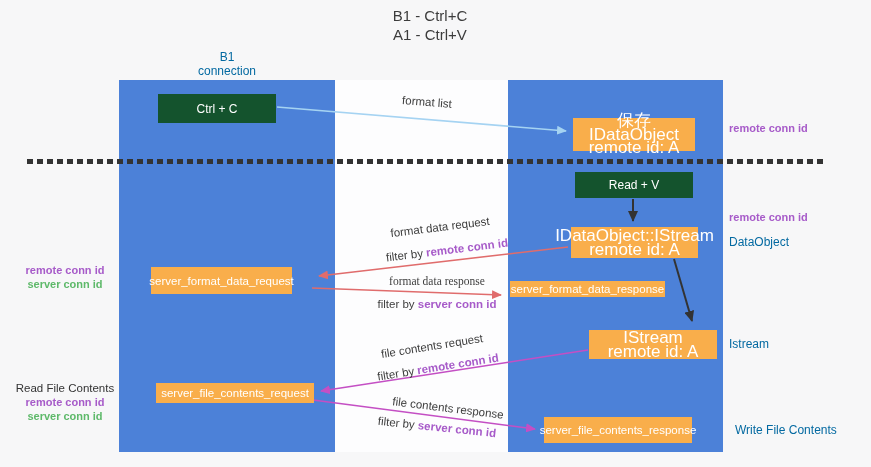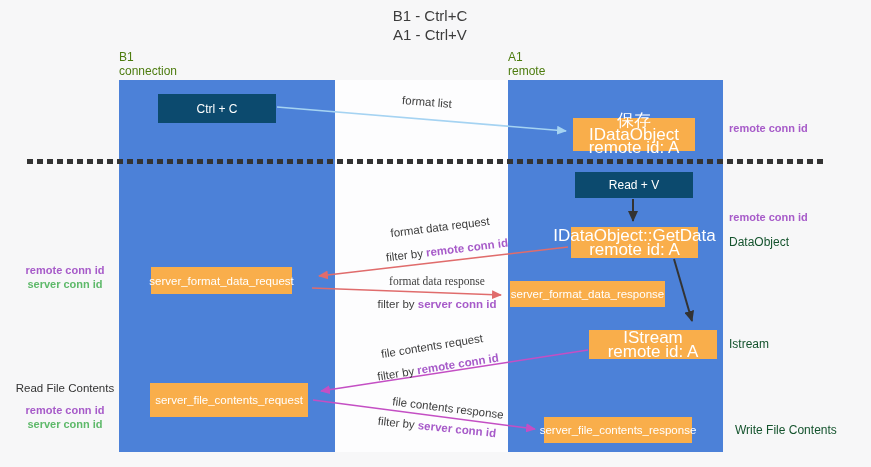--- a/index.html
+++ b/index.html
@@ -7,57 +7,53 @@
   .canvas{position:relative;width:871px;height:467px;overflow:hidden;background:#f7f7f8;padding-left:16px;}
   .band{position:absolute;left:335px;top:80px;width:173px;height:372px;background:#fdfdfe;z-index:0;}
   .lifeline{position:absolute;top:80px;width:216px;height:372px;background:#4c81d8;z-index:1;}
   .ll-left{left:119px;}
   .ll-right{left:508px;width:215px;}
   .svg-overlay{position:absolute;left:0;top:0;z-index:2;pointer-events:none;}
   .dashline{position:absolute;left:27px;top:159px;width:800px;height:5px;z-index:3;
     background:repeating-linear-gradient(90deg,#333 0 6px,transparent 6px 10px);}
   .title{position:absolute;left:0;top:6px;width:860px;text-align:center;font-size:15px;
     color:#3c3c3c;line-height:19px;z-index:5;}
-  .ll-header{position:absolute;top:50px;font-size:12px;color:#4d7c0f;line-height:14px;z-index:5;}
+  .ll-header{position:absolute;top:50px;text-align:center;font-size:12px;color:#0369a1;line-height:14px;z-index:5;}
   .hd-left{left:119px;width:216px;}
   .hd-right{left:508px;width:215px;}
   .box{position:absolute;display:flex;flex-direction:column;align-items:center;justify-content:center;
     color:#fff;text-align:center;z-index:4;box-sizing:border-box;}
-  .green{background:#0c4a6e;}
+  .green{background:#14532d;}
   .orange{background:#f9ae4b;}
   .f12{font-size:12px;}
   .f11{font-size:17px;line-height:13.5px;text-align:center;}
   .f115{font-size:11.5px;}
   .albl{position:absolute;z-index:5;font-size:11.5px;color:#3e3e3e;text-align:center;}
   .kw-purple{color:#a75bc9;font-weight:bold;}
   .kw-green{color:#5eb96a;font-weight:bold;}
   .pre{white-space:pre;}
   .sidelbl{position:absolute;z-index:5;font-size:11px;font-weight:bold;white-space:nowrap;}
-  .sideblk{position:absolute;z-index:5;font-size:12px;color:#14532d;white-space:nowrap;font-weight:normal;}
+  .sideblk{position:absolute;z-index:5;font-size:12px;color:#0369a1;white-space:nowrap;font-weight:normal;}
   .leftgrp{position:absolute;z-index:5;text-align:center;line-height:14px;}
 </style>
 </head>
 <body>
 
 <div class="canvas">
 
   <div class="band"></div>
 
   <div class="title">
     <div>B1 - Ctrl+C</div>
     <div>A1 - Ctrl+V</div>
   </div>
 
   <div class="ll-header hd-left">
     <div>B1</div>
     <div>connection</div>
-  </div>
-  <div class="ll-header hd-right">
-    <div>A1</div>
-    <div>remote</div>
   </div>
 
   <div class="lifeline ll-left"></div>
   <div class="lifeline ll-right"></div>
 
   <svg class="svg-overlay" width="871" height="467">
     <defs>
       <marker id="mBlue" markerUnits="userSpaceOnUse" markerWidth="10" markerHeight="9" refX="9" refY="4.5" orient="auto">
         <path d="M0,0 L10,4.5 L0,9 Z" fill="#a5d3f2"></path>
       </marker>
@@ -89,57 +85,57 @@
   <div class="box orange f11" style="left:573px;top:118px;width:122px;height:33px;">
     <span>保存IDataObject</span>
     <span>remote id: A</span>
   </div>
 
   <div class="box green f12" style="left:575px;top:172px;width:118px;height:26px;">
     <span>Read + V</span>
   </div>
 
   <div class="box orange f11" style="left:571px;top:227px;width:127px;height:31px;">
-    <span>IDataObject::GetData</span>
+    <span>IDataObject::IStream</span>
     <span>remote id: A</span>
   </div>
 
   <div class="box orange f11" style="left:589px;top:330px;width:128px;height:29px;">
     <span>IStream</span>
     <span>remote id: A</span>
   </div>
 
   <div class="box orange f115" style="left:151px;top:267px;width:141px;height:27px;">
     <span>server_format_data_request</span>
   </div>
 
-  <div class="box orange f115" style="left:510px;top:281px;width:155px;height:26px;text-align:center;">
+  <div class="box orange f115" style="left:510px;top:281px;width:155px;height:16px;text-align:center;">
     <span>server_format_data_response</span>
   </div>
 
-  <div class="box orange f115" style="left:150px;top:383px;width:158px;height:34px;">
+  <div class="box orange f115" style="left:156px;top:383px;width:158px;height:20px;">
     <span>server_file_contents_request</span>
   </div>
 
   <div class="box orange f115" style="left:544px;top:417px;width:148px;height:26px;">
     <span>server_file_contents_response</span>
   </div>
 
   <div class="sidelbl kw-purple" style="left:729px;top:122px;">remote conn id</div>
   <div class="sidelbl kw-purple" style="left:729px;top:211px;">remote conn id</div>
   <div class="sideblk" style="left:729px;top:235px;">DataObject</div>
   <div class="sideblk" style="left:729px;top:337px;">Istream</div>
   <div class="sideblk" style="left:735px;top:423px;">Write File Contents</div>
 
   <div class="leftgrp" style="left:15px;top:263px;width:100px;">
     <div class="kw-purple" style="font-size:11px;">remote conn id</div>
     <div class="kw-green" style="font-size:11px;">server conn id</div>
   </div>
   <div class="leftgrp" style="left:10px;top:381px;width:110px;">
-    <div style="font-size:11.5px;color:#333;margin-bottom:8px;">Read File Contents</div>
+    <div style="font-size:11.5px;color:#333;margin-bottom:0;">Read File Contents</div>
     <div class="kw-purple" style="font-size:11px;">remote conn id</div>
     <div class="kw-green" style="font-size:11px;">server conn id</div>
   </div>
 
   <div class="albl" style="left:385px;top:96px;width:84px;transform:rotate(4.5deg);">format list</div>
 
   <div class="albl" style="left:370px;top:221px;width:140px;transform:rotate(-7deg);">format data request</div>
   <div class="albl" style="left:367px;top:244px;width:160px;transform:rotate(-7deg);">
     <span class="pre">filter by </span><span class="kw-purple">remote conn id</span>
   </div>

